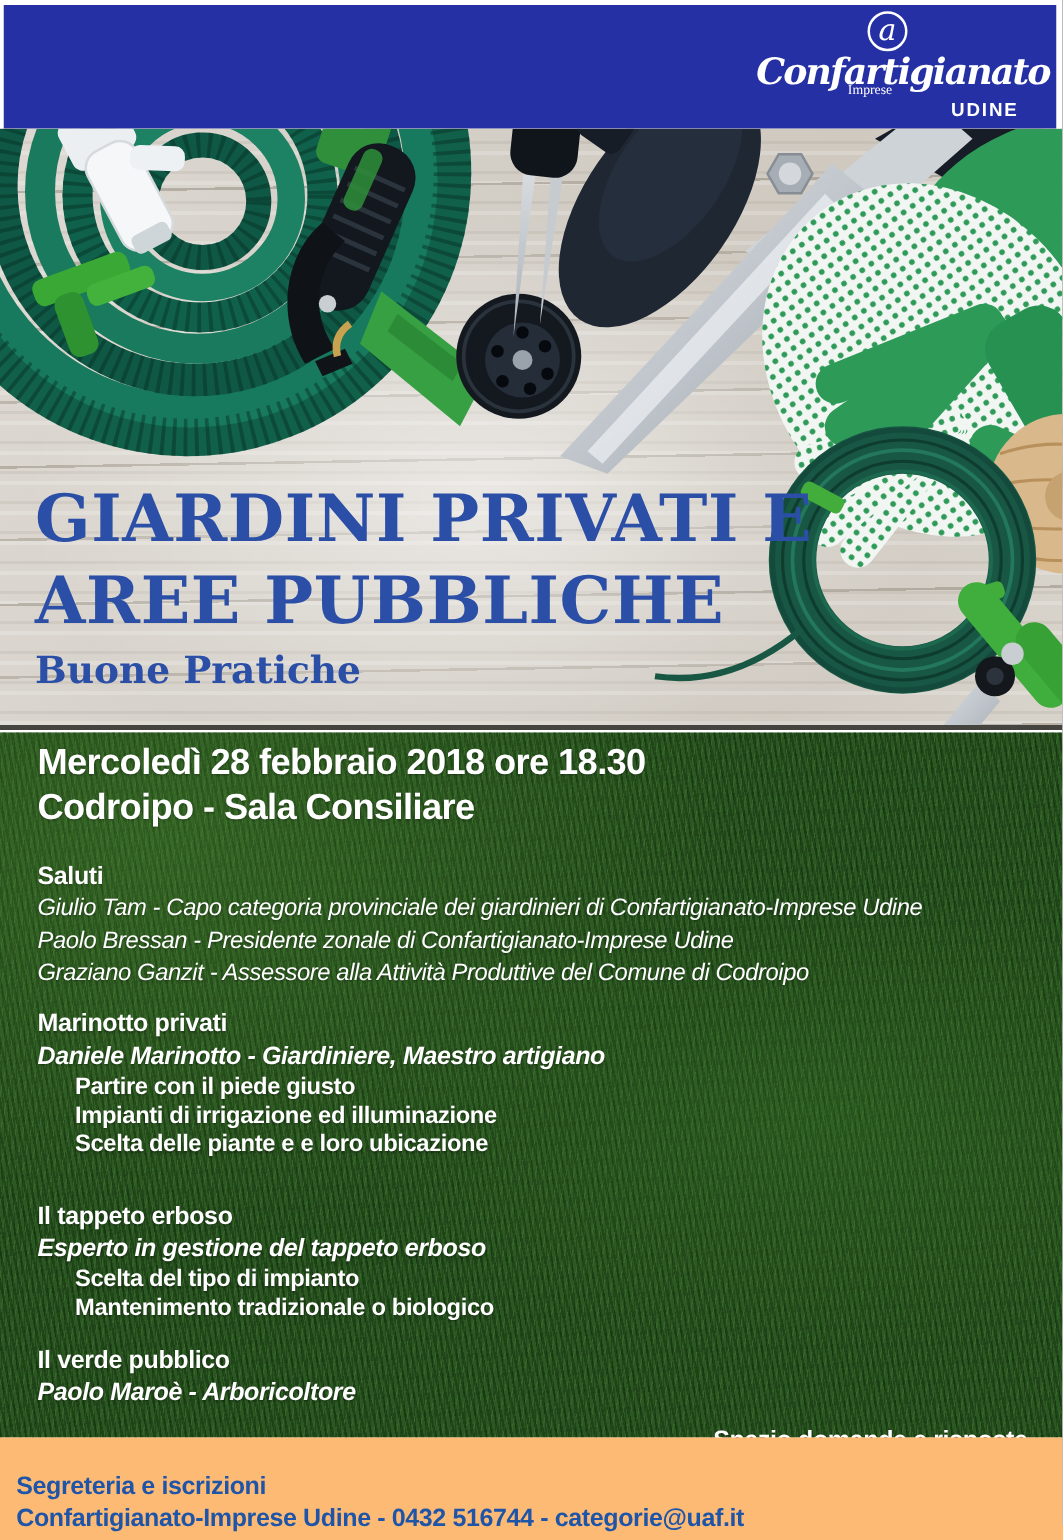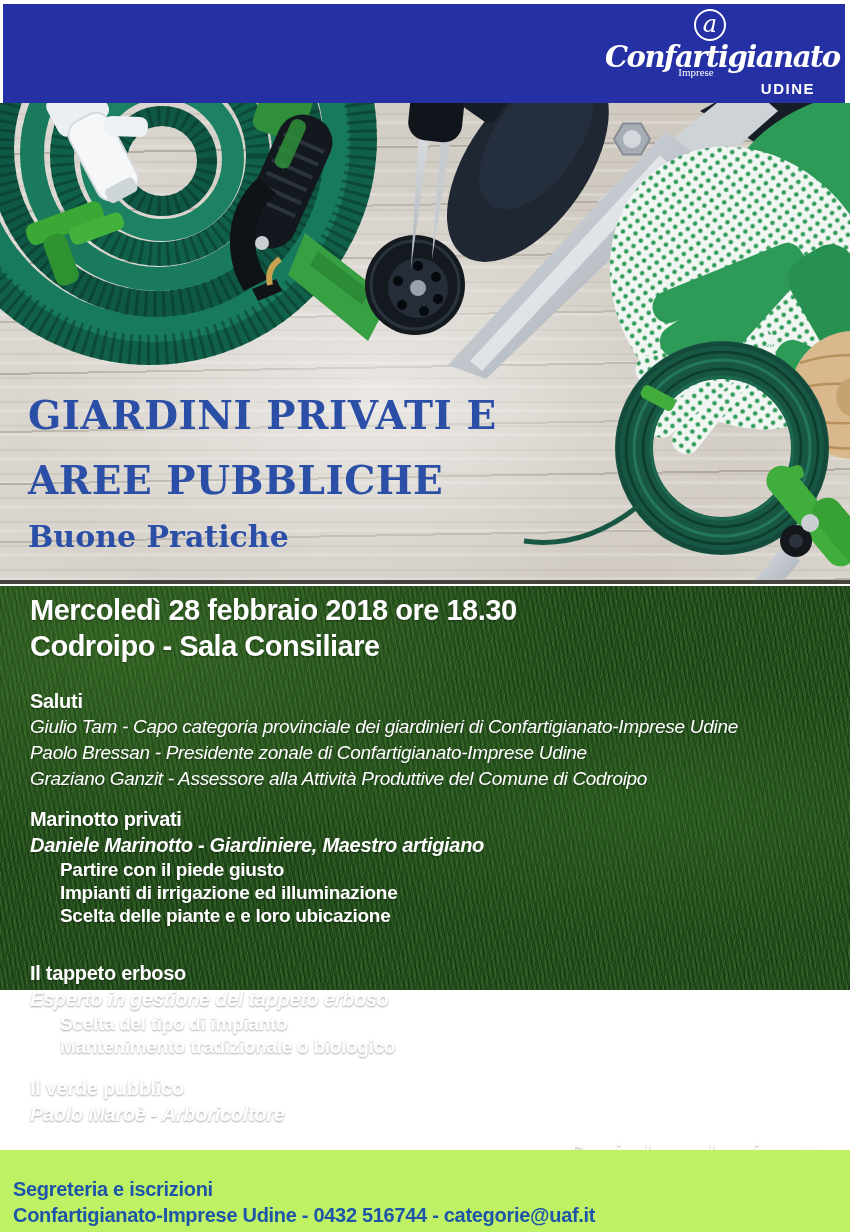--- a/index.html
+++ b/index.html
@@ -45,29 +45,29 @@
         rgba(255,255,255,0.20) 0 3px, transparent 3px 9px,
         rgba(120,110,95,0.10) 9px 11px, transparent 11px 24px),
       linear-gradient(105deg,#ddd8d1,#d3cec6 40%,#cfc9c0 70%,#d8d3cb);
     border-bottom:4px solid #45443f;
     overflow:hidden;
   }
   .photo svg{position:absolute;left:0;top:0;}
   .hero{position:absolute;left:28px;top:280px;}
   .hero-title{
     font-family:"DejaVu Serif","Liberation Serif",serif;font-weight:bold;
-    font-size:39px;line-height:65px;color:#2b4fa6;letter-spacing:0.5px;white-space:nowrap;
+    font-size:52px;line-height:65px;color:#2b4fa6;letter-spacing:0.5px;white-space:nowrap;
   }
   .hero-sub{
     font-family:"DejaVu Serif","Liberation Serif",serif;font-weight:bold;
     font-size:30px;line-height:40px;color:#2b4fa6;margin-top:4px;
   }
   
   .program{
-    position:absolute;left:0;top:586px;width:850px;height:404px;box-sizing:border-box;
+    position:absolute;left:0;top:586px;width:850px;height:564px;box-sizing:border-box;
     padding:6px 28px 0 30px;color:#fff;
     background-color:#2b5722;
     background-image:
       radial-gradient(ellipse at 15% 15%, rgba(80,140,50,0.35), transparent 45%),
       radial-gradient(ellipse at 78% 55%, rgba(60,120,40,0.30), transparent 42%),
       repeating-linear-gradient(78deg, rgba(8,35,6,0.38) 0 2px, transparent 2px 5px),
       repeating-linear-gradient(102deg, rgba(130,195,85,0.13) 0 1px, transparent 1px 6px),
       repeating-linear-gradient(87deg, rgba(0,0,0,0.20) 0 1px, transparent 1px 4px);
   }
   .event-line{
@@ -80,21 +80,21 @@
     font-size:20px;line-height:26px;letter-spacing:-0.3px;white-space:nowrap;
     text-shadow:0 1px 2px rgba(0,0,0,0.35);
   }
   .p-head{font-weight:bold;}
   .p-head-plain{font-weight:bold;font-size:20px;}
   .p-spk{font-style:italic;font-size:19px;}
   .p-spk-bold{font-style:italic;font-weight:bold;}
   .p-topic{font-weight:bold;font-size:19px;line-height:23px;padding-left:30px;}
   
   .footer{
-    position:absolute;left:0;top:1150px;width:850px;height:82px;background:#bef264;
+    position:absolute;left:0;top:1150px;width:850px;height:82px;background:#fdba74;
     box-sizing:border-box;padding:26px 0 0 13px;
   }
   .footer-line{
     color:#1e55a8;font-weight:bold;font-size:20px;line-height:26px;
     letter-spacing:-0.3px;white-space:nowrap;
   }
 </style>
 </head>
 <body>
 

